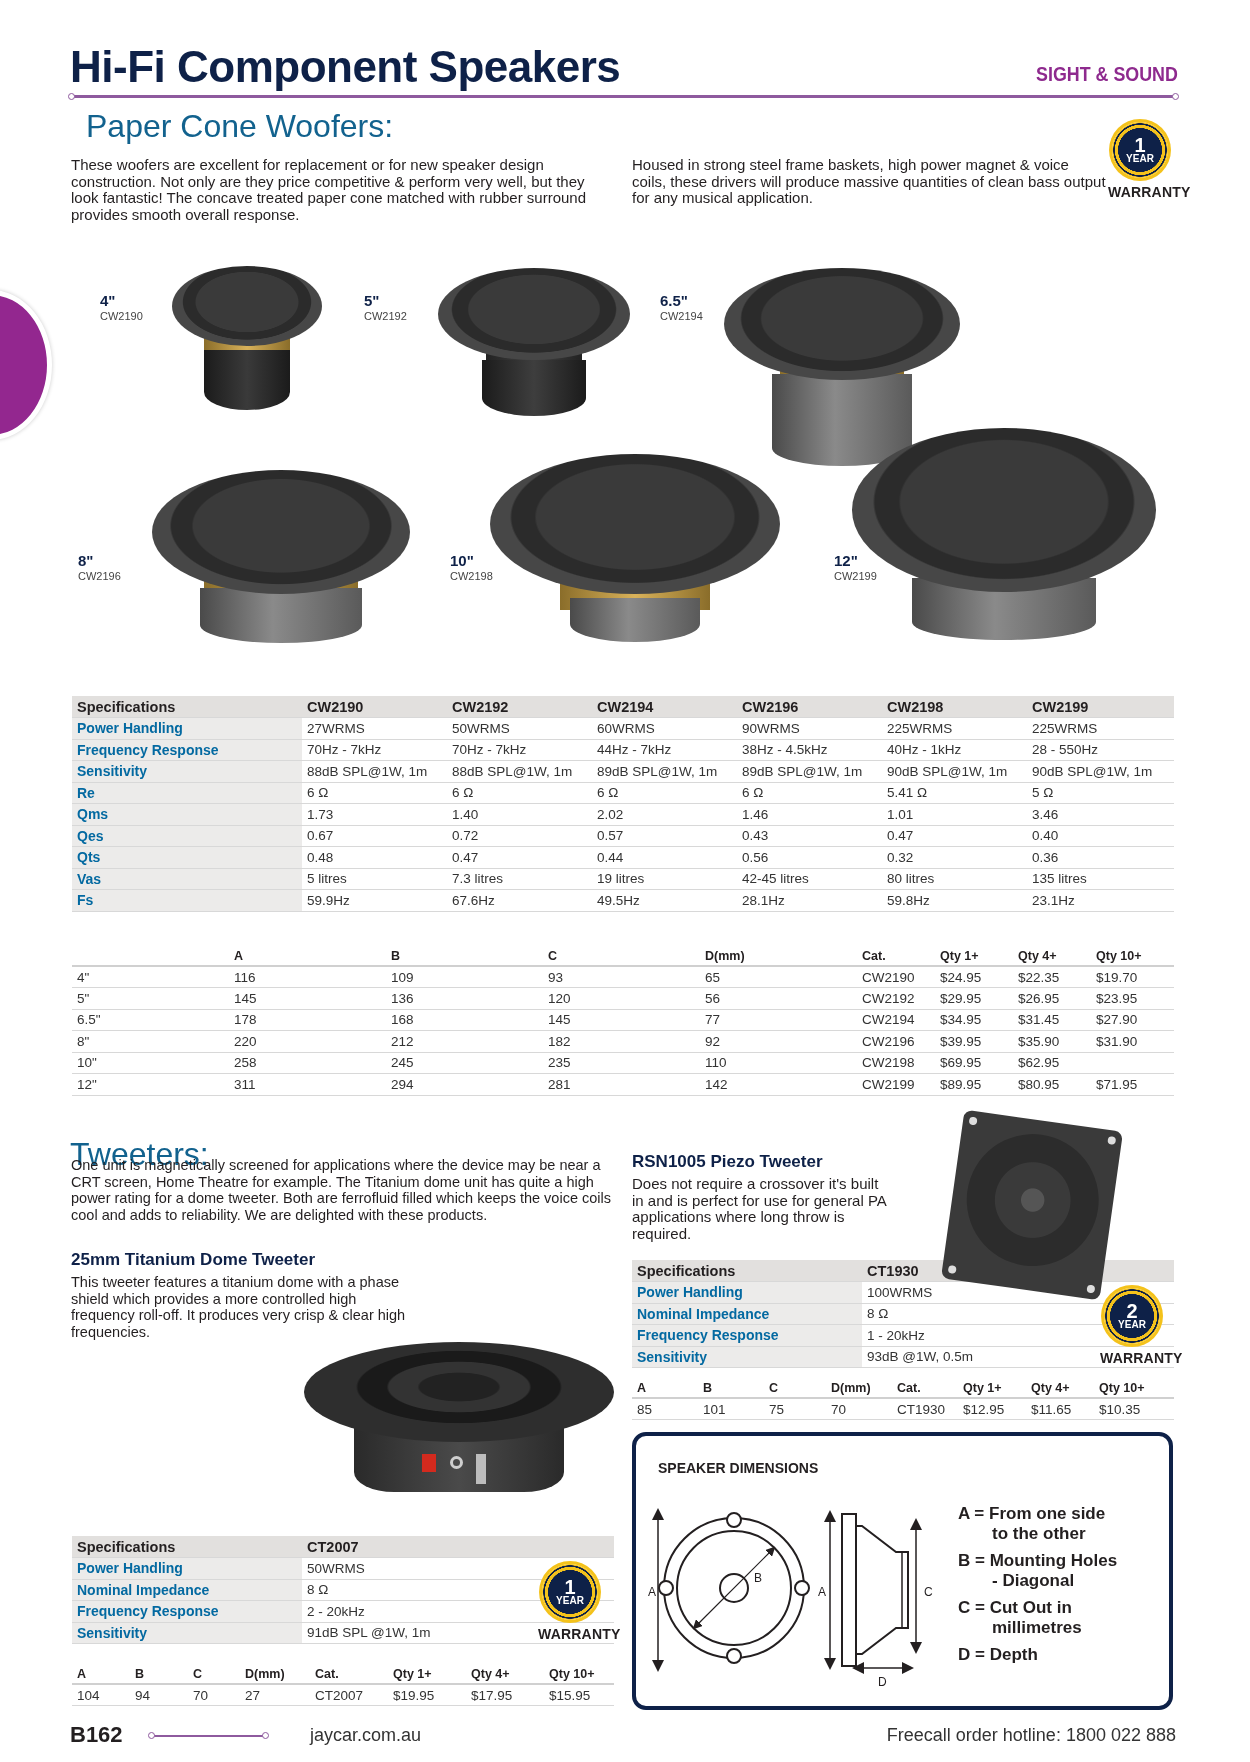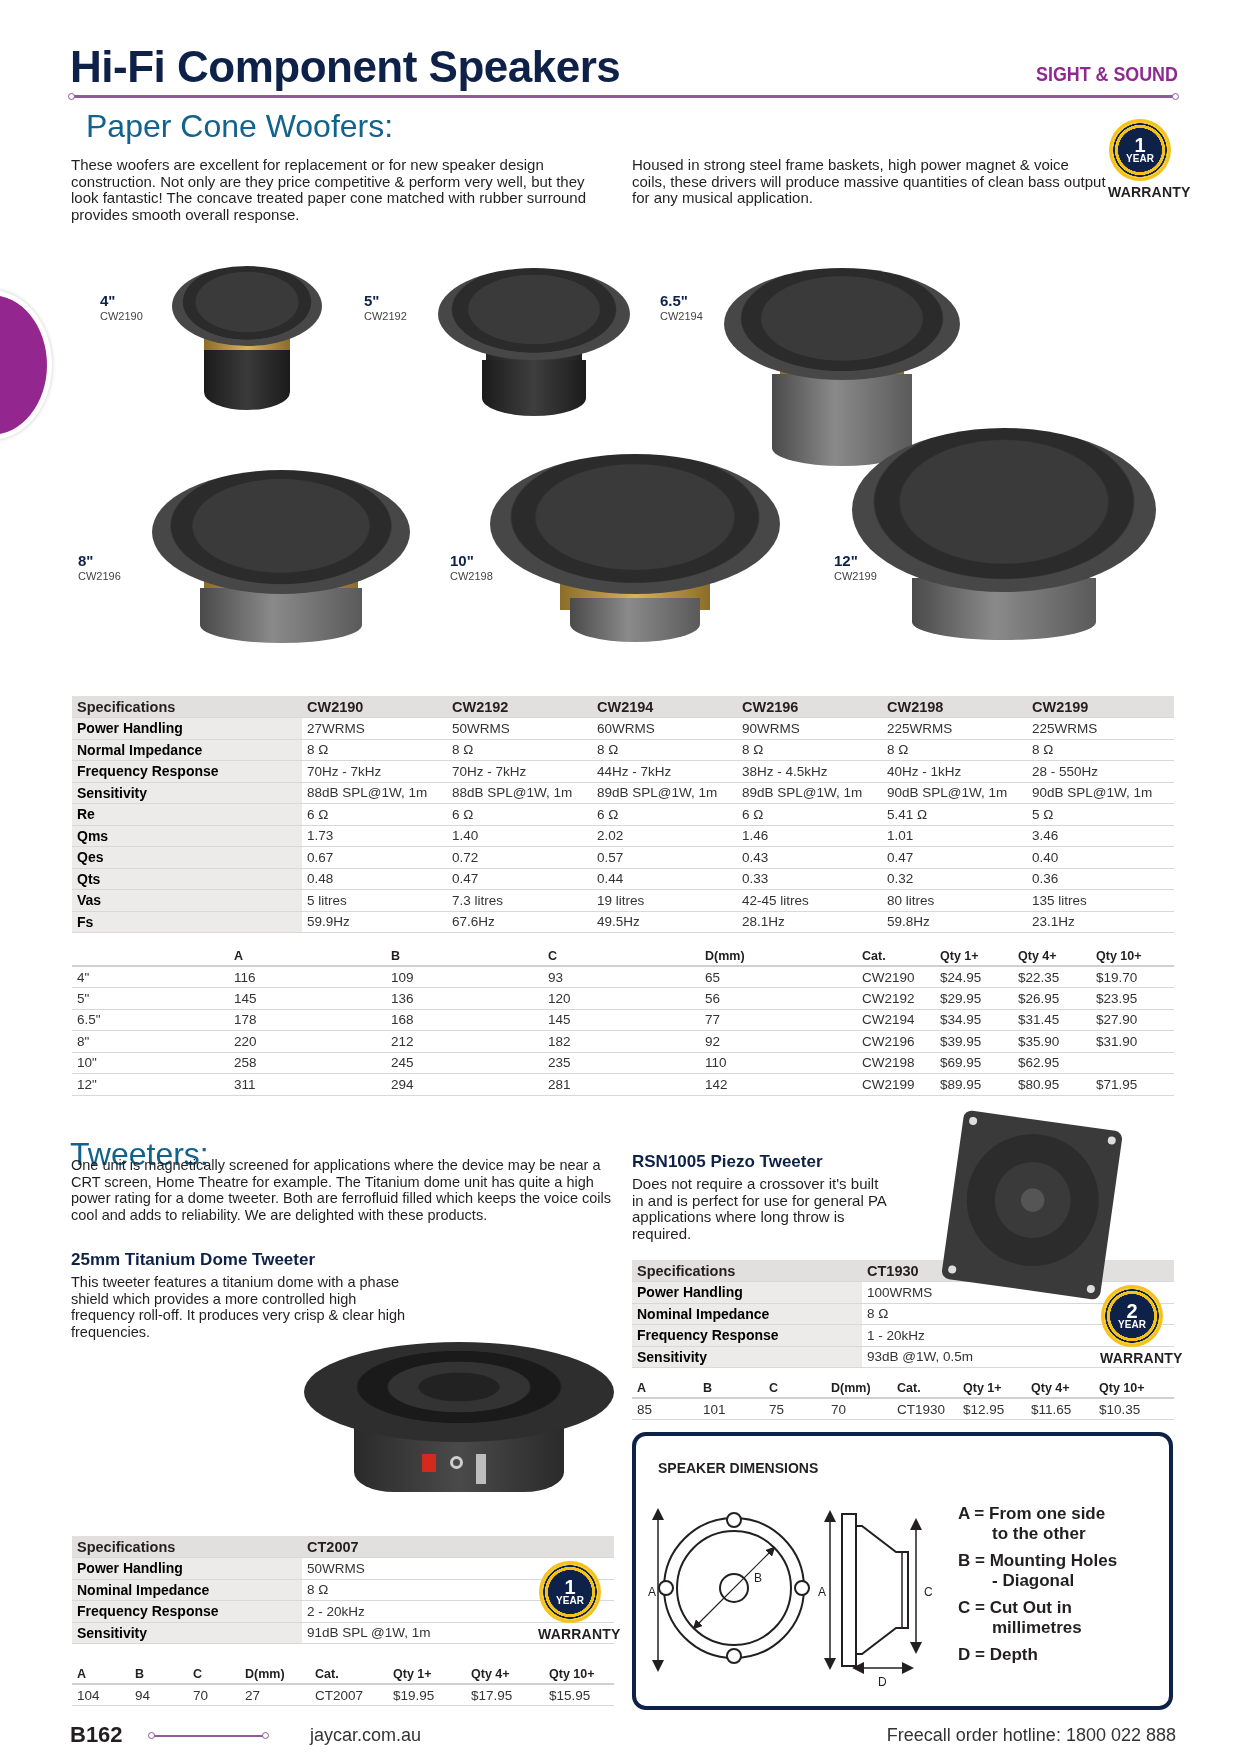--- a/index.html
+++ b/index.html
@@ -34,21 +34,21 @@
 
   
   .speaker { position: absolute; }
   .speaker .basket { position: absolute; border-radius: 50%; background: radial-gradient(ellipse at 50% 45%, #3a3a3a 0 48%, #2b2b2b 49% 60%, #474747 61% 72%, #1f1f1f 73% 100%); }
   .speaker .magnet { position: absolute; background: linear-gradient(90deg, #4a4a4a, #8a8a8a 45%, #5a5a5a); border-radius: 0 0 50% 50% / 0 0 18px 18px; }
   .speaker .coil { position: absolute; background: linear-gradient(90deg, #8a6d2a, #d9b25a 50%, #8a6d2a); }
 
   
   table { border-collapse: collapse; }
   .spec td { font-size: 14px; height: 21.5px; padding: 0 5px; border-bottom: 1px solid #d8d8d8; white-space: nowrap; }
-  .spec td.k { font-weight: bold; background: #ecebea; color: #000000; margin-left: 28px; }
+  .spec td.k { font-weight: bold; background: #ecebea; color: #0369a1; margin-left: 28px; }
   .spec tr.head td { background: #e2e0de; font-weight: bold; font-size: 14.5px; }
   .spec td.v { font-family: "Liberation Sans Narrow","Liberation Sans",sans-serif; color: #333; font-size: 13.5px; }
   .price td { font-size: 13.5px; height: 21.5px; padding: 0 5px; border-bottom: 1px solid #d8d8d8; color: #333; white-space: nowrap; font-family: "Liberation Sans Narrow","Liberation Sans",sans-serif; }
   .price tr.head td { font-weight: bold; font-size: 12.5px; color: #231f20; border-bottom: 2px solid #d0d0d0; font-family: "Liberation Sans",sans-serif; height: 20px; }
 
   .sub-h { font-size: 17px; font-weight: bold; color: #0e2148; }
 
   
   .dim-box { left: 632px; top: 1432px; width: 541px; height: 278px; border: 4px solid #0e2148; border-radius: 14px; background: #fff; }
   .dim-title { left: 22px; top: 24px; font-size: 14px; font-weight: bold; color: #231f20; }
@@ -168,29 +168,20 @@
   <tr>
         <td class="k">Power Handling</td>
         <td class="v">27WRMS</td>
         <td class="v">50WRMS</td>
         <td class="v">60WRMS</td>
         <td class="v">90WRMS</td>
         <td class="v">225WRMS</td>
         <td class="v">225WRMS</td>
       </tr>
   <tr>
-        <td class="k">Normal Impedance</td>
-        <td class="v">8 Ω</td>
-        <td class="v">8 Ω</td>
-        <td class="v">8 Ω</td>
-        <td class="v">8 Ω</td>
-        <td class="v">8 Ω</td>
-        <td class="v">8 Ω</td>
-      </tr>
-  <tr>
         <td class="k">Frequency Response</td>
         <td class="v">70Hz - 7kHz</td>
         <td class="v">70Hz - 7kHz</td>
         <td class="v">44Hz - 7kHz</td>
         <td class="v">38Hz - 4.5kHz</td>
         <td class="v">40Hz - 1kHz</td>
         <td class="v">28 - 550Hz</td>
       </tr>
   <tr>
         <td class="k">Sensitivity</td>
@@ -226,21 +217,21 @@
         <td class="v">0.57</td>
         <td class="v">0.43</td>
         <td class="v">0.47</td>
         <td class="v">0.40</td>
       </tr>
   <tr>
         <td class="k">Qts</td>
         <td class="v">0.48</td>
         <td class="v">0.47</td>
         <td class="v">0.44</td>
-        <td class="v">0.33</td>
+        <td class="v">0.56</td>
         <td class="v">0.32</td>
         <td class="v">0.36</td>
       </tr>
   <tr>
         <td class="k">Vas</td>
         <td class="v">5 litres</td>
         <td class="v">7.3 litres</td>
         <td class="v">19 litres</td>
         <td class="v">42-45 litres</td>
         <td class="v">80 litres</td>

